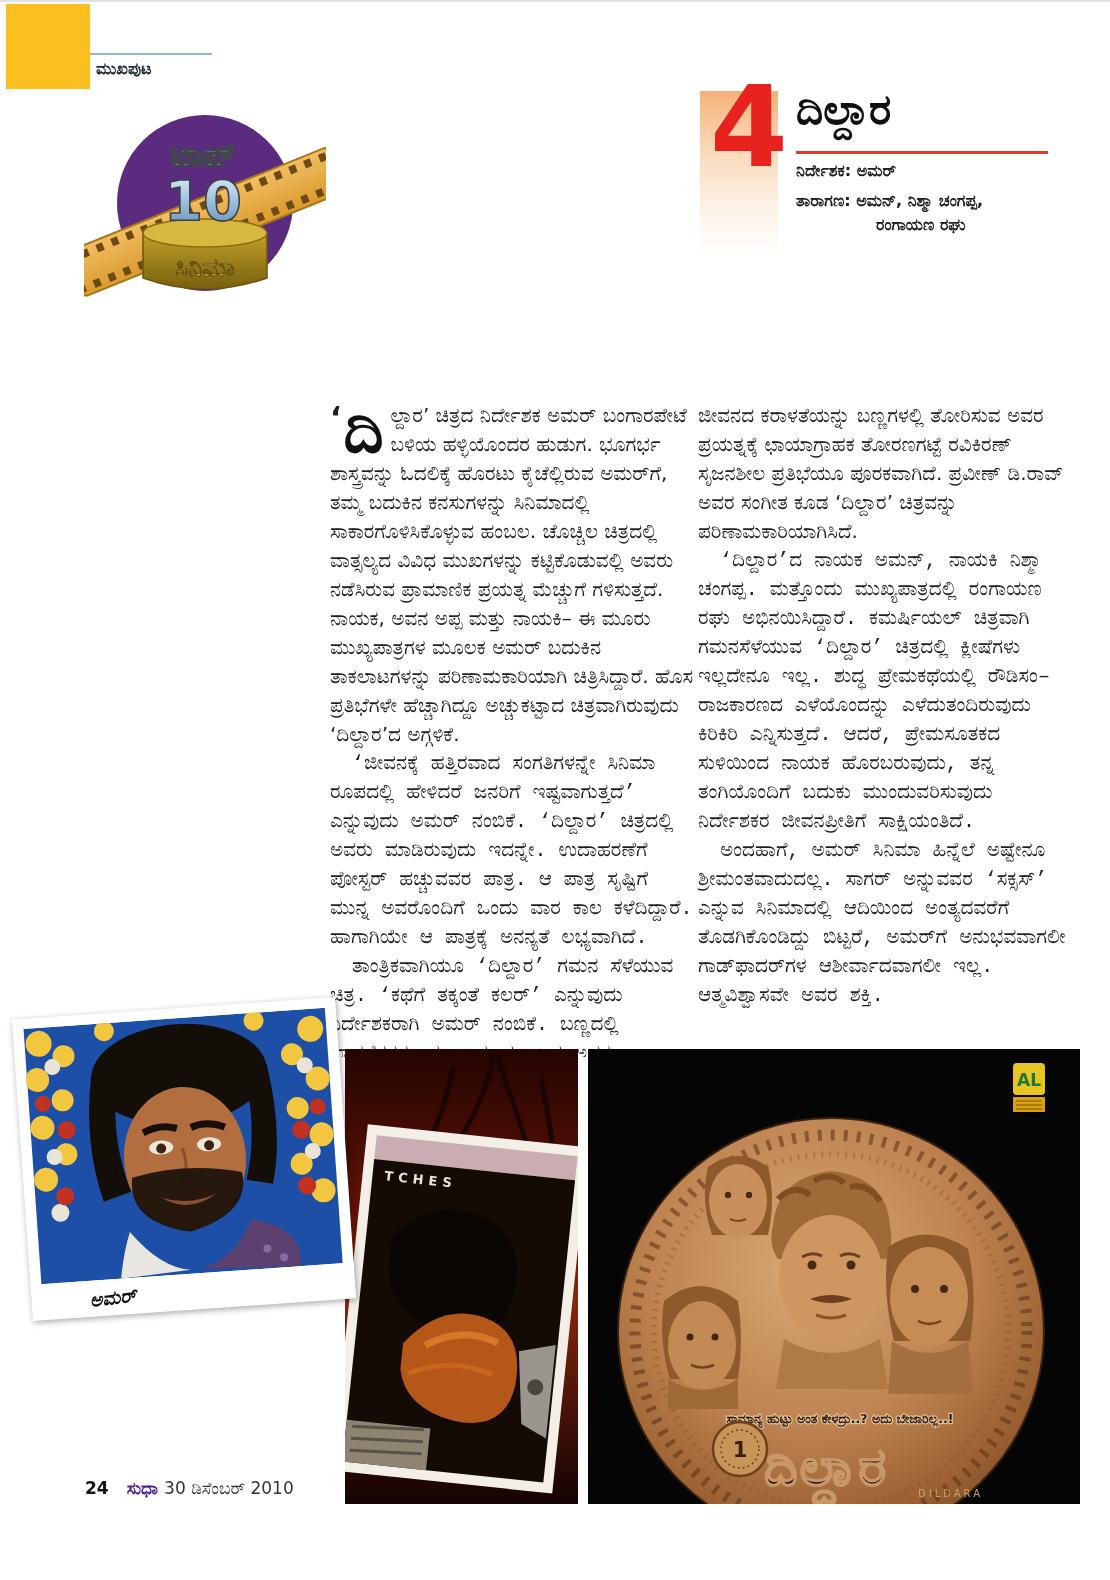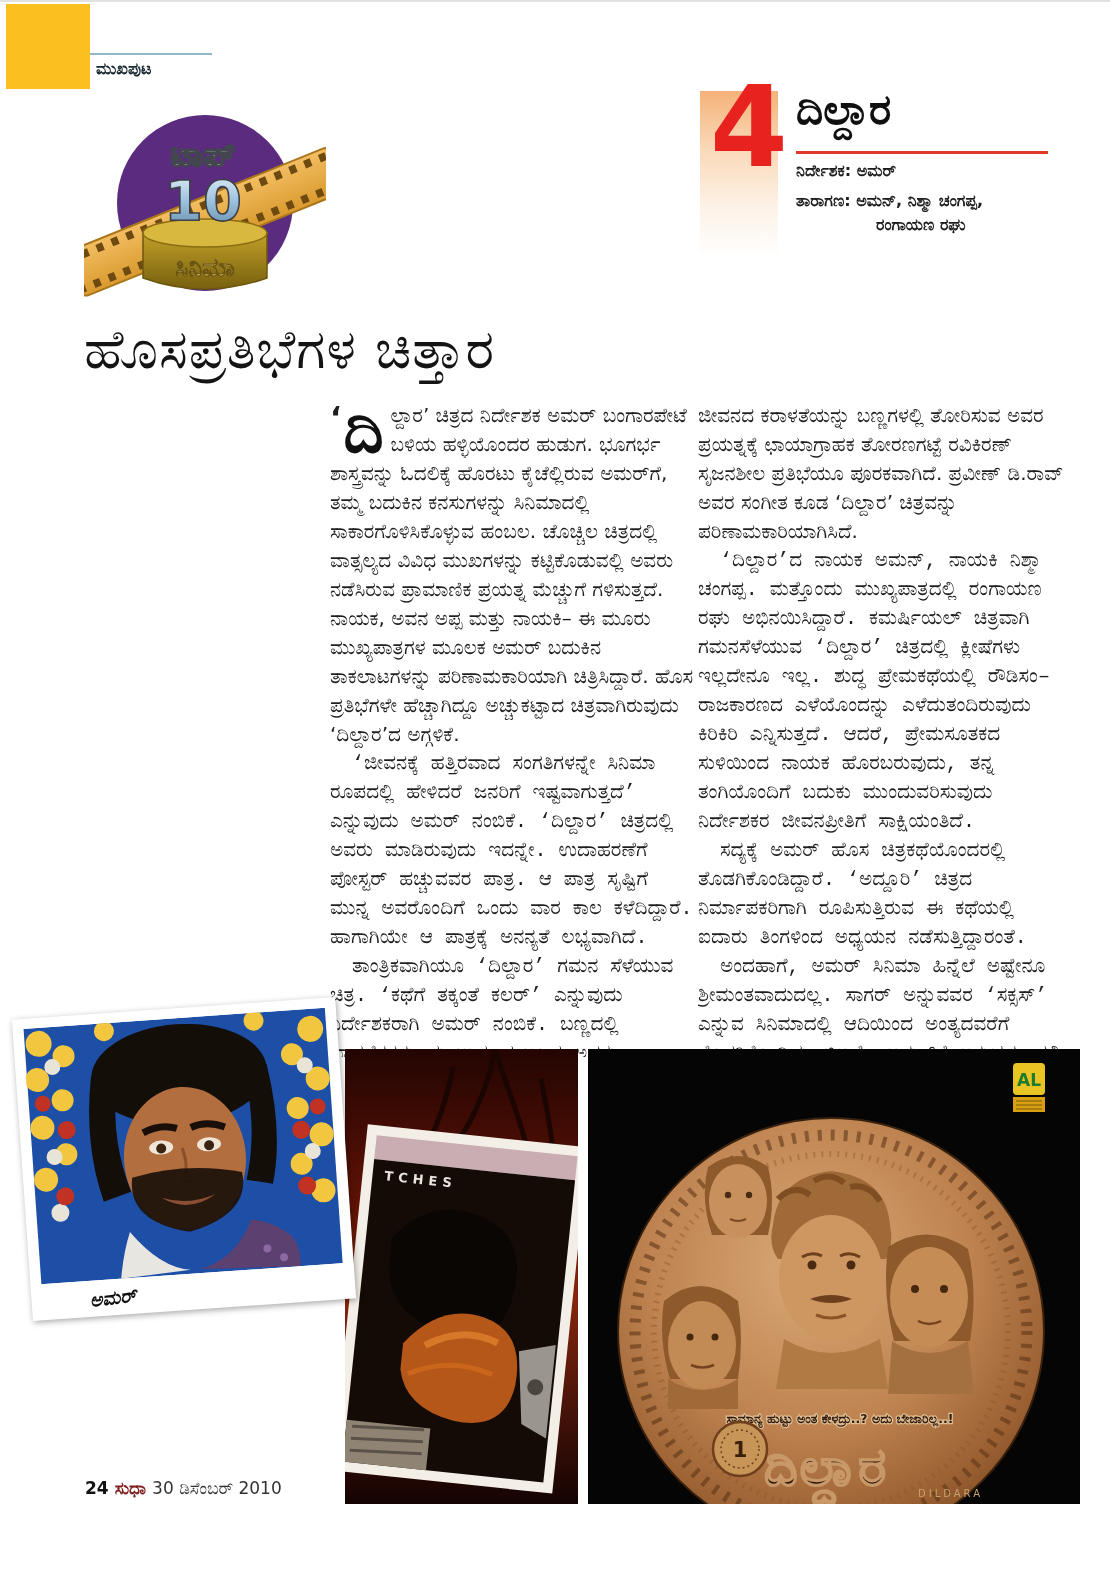--- a/index.html
+++ b/index.html
@@ -38,22 +38,22 @@
   .photo-still{position:absolute;left:345px;top:1047px;width:233px;height:455px;}
   .photo-poster{position:absolute;left:588px;top:1047px;width:492px;height:455px;background:#000;}
   .photo-amar{position:absolute;left:22px;top:1006px;width:324px;height:302px;background:#fff;
               transform:rotate(-4deg);box-shadow:1px 2px 6px rgba(0,0,0,.35);
               padding:10px 10px 36px 10px;box-sizing:border-box;z-index:5;}
   .photo-amar svg{display:block;width:100%;height:100%;}
   .photo-amar-caption{position:absolute;left:58px;bottom:6px;font-size:19px;font-weight:bold;
                       font-style:italic;color:#111;transform:rotate(-3deg);}
   
   .footer{position:absolute;left:85px;top:1476px;font-size:17px;color:#333;}
-  .footer .pageno{font-weight:bold;color:#111;margin-right:6px;}
-  .footer .mag{font-weight:bold;color:#7f1d1d;margin-right:6px;}
+  .footer .pageno{font-weight:bold;color:#111;margin-right:18px;}
+  .footer .mag{font-weight:bold;color:#4c1d95;margin-right:6px;}
 </style>
 </head>
 <body>
 
 <div class="page">
 
   <div class="corner-square"></div>
   <div class="section-rule"></div>
   <div class="section-label">ಮುಖಪುಟ</div>
 
@@ -92,34 +92,32 @@
     <div class="rank-strip">
       <span class="rank">4</span>
     </div>
     <div class="movie-title">ದಿಲ್ದಾರ</div>
     <div class="red-rule"></div>
     <div class="credit director">ನಿರ್ದೇಶಕ: ಅಮರ್</div>
     <div class="credit cast1">ತಾರಾಗಣ: ಅಮನ್, ನಿಶ್ಮಾ ಚಂಗಪ್ಪ,</div>
     <div class="credit cast2">ರಂಗಾಯಣ ರಘು</div>
   </div>
 
-  <h1 class="headline">ಹೊಸಪ್ರತಿಭೆಗಳ ಚಿತ್ತಾರ</h1>
 
   <div class="col col-left">
     <p class="p-first">
       <span class="lead-quote">‘</span><span class="dropcap">ದಿ</span><span>ಲ್ದಾರ’ ಚಿತ್ರದ ನಿರ್ದೇಶಕ ಅಮರ್ ಬಂಗಾರಪೇಟೆ ಬಳಿಯ ಹಳ್ಳಿಯೊಂದರ ಹುಡುಗ. ಭೂಗರ್ಭ ಶಾಸ್ತ್ರವನ್ನು ಓದಲಿಕ್ಕೆ ಹೊರಟು ಕೈಚೆಲ್ಲಿರುವ ಅಮರ್‌ಗೆ, ತಮ್ಮ ಬದುಕಿನ ಕನಸುಗಳನ್ನು ಸಿನಿಮಾದಲ್ಲಿ ಸಾಕಾರಗೊಳಿಸಿಕೊಳ್ಳುವ ಹಂಬಲ. ಚೊಚ್ಚಿಲ ಚಿತ್ರದಲ್ಲಿ ವಾತ್ಸಲ್ಯದ ವಿವಿಧ ಮುಖಗಳನ್ನು ಕಟ್ಟಿಕೊಡುವಲ್ಲಿ ಅವರು ನಡೆಸಿರುವ ಪ್ರಾಮಾಣಿಕ ಪ್ರಯತ್ನ ಮೆಚ್ಚುಗೆ ಗಳಿಸುತ್ತದೆ. ನಾಯಕ, ಅವನ ಅಪ್ಪ ಮತ್ತು ನಾಯಕಿ– ಈ ಮೂರು ಮುಖ್ಯಪಾತ್ರಗಳ ಮೂಲಕ ಅಮರ್ ಬದುಕಿನ ತಾಕಲಾಟಗಳನ್ನು ಪರಿಣಾಮಕಾರಿಯಾಗಿ ಚಿತ್ರಿಸಿದ್ದಾರೆ. ಹೊಸ ಪ್ರತಿಭೆಗಳೇ ಹೆಚ್ಚಾಗಿದ್ದೂ ಅಚ್ಚುಕಟ್ಟಾದ ಚಿತ್ರವಾಗಿರುವುದು ‘ದಿಲ್ದಾರ’ದ ಅಗ್ಗಳಿಕೆ.</span>
     </p>
     <p class="indent">‘ಜೀವನಕ್ಕೆ ಹತ್ತಿರವಾದ ಸಂಗತಿಗಳನ್ನೇ ಸಿನಿಮಾ ರೂಪದಲ್ಲಿ ಹೇಳಿದರೆ ಜನರಿಗೆ ಇಷ್ಟವಾಗುತ್ತದೆ’ ಎನ್ನುವುದು ಅಮರ್ ನಂಬಿಕೆ. ‘ದಿಲ್ದಾರ’ ಚಿತ್ರದಲ್ಲಿ ಅವರು ಮಾಡಿರುವುದು ಇದನ್ನೇ. ಉದಾಹರಣೆಗೆ ಪೋಸ್ಟರ್ ಹಚ್ಚುವವರ ಪಾತ್ರ. ಆ ಪಾತ್ರ ಸೃಷ್ಟಿಗೆ ಮುನ್ನ ಅವರೊಂದಿಗೆ ಒಂದು ವಾರ ಕಾಲ ಕಳೆದಿದ್ದಾರೆ. ಹಾಗಾಗಿಯೇ ಆ ಪಾತ್ರಕ್ಕೆ ಅನನ್ಯತೆ ಲಭ್ಯವಾಗಿದೆ.</p>
     <p class="indent">ತಾಂತ್ರಿಕವಾಗಿಯೂ ‘ದಿಲ್ದಾರ’ ಗಮನ ಸೆಳೆಯುವ ಚಿತ್ರ. ‘ಕಥೆಗೆ ತಕ್ಕಂತೆ ಕಲರ್’ ಎನ್ನುವುದು ನಿರ್ದೇಶಕರಾಗಿ ಅಮರ್ ನಂಬಿಕೆ. ಬಣ್ಣದಲ್ಲಿ ಭಾವನೆಗಳನ್ನು ತುಂಬುವ ಹಂಬಲದ ಅವರು– ಮೇಕಪ್, ವಸ್ತ್ರವಿನ್ಯಾಸ, ಲೊಕೇಶನ್ ಸೇರಿದಂತೆ ಎಲ್ಲವನ್ನೂ ಬಣ್ಣಗಳಿಗೆ ತಕ್ಕಂತೆ ರೂಪಿಸಿಕೊಳ್ಳುವ ಪ್ರಯತ್ನವನ್ನು ‘ದಿಲ್ದಾರ’ ಚಿತ್ರದಲ್ಲಿ ನಡೆಸಿದ್ದಾರೆ. ರಾತ್ರಿ</p>
   </div>
 
   <div class="col col-right">
     <p>ಜೀವನದ ಕರಾಳತೆಯನ್ನು ಬಣ್ಣಗಳಲ್ಲಿ ತೋರಿಸುವ ಅವರ ಪ್ರಯತ್ನಕ್ಕೆ ಛಾಯಾಗ್ರಾಹಕ ತೋರಣಗಟ್ಟೆ ರವಿಕಿರಣ್ ಸೃಜನಶೀಲ ಪ್ರತಿಭೆಯೂ ಪೂರಕವಾಗಿದೆ. ಪ್ರವೀಣ್ ಡಿ.ರಾವ್ ಅವರ ಸಂಗೀತ ಕೂಡ ‘ದಿಲ್ದಾರ’ ಚಿತ್ರವನ್ನು ಪರಿಣಾಮಕಾರಿಯಾಗಿಸಿದೆ.</p>
     <p class="indent">‘ದಿಲ್ದಾರ’ದ ನಾಯಕ ಅಮನ್, ನಾಯಕಿ ನಿಶ್ಮಾ ಚಂಗಪ್ಪ. ಮತ್ತೊಂದು ಮುಖ್ಯಪಾತ್ರದಲ್ಲಿ ರಂಗಾಯಣ ರಘು ಅಭಿನಯಿಸಿದ್ದಾರೆ. ಕಮರ್ಷಿಯಲ್ ಚಿತ್ರವಾಗಿ ಗಮನಸೆಳೆಯುವ ‘ದಿಲ್ದಾರ’ ಚಿತ್ರದಲ್ಲಿ ಕ್ಲೀಷೆಗಳು ಇಲ್ಲದೇನೂ ಇಲ್ಲ. ಶುದ್ಧ ಪ್ರೇಮಕಥೆಯಲ್ಲಿ ರೌಡಿಸಂ–ರಾಜಕಾರಣದ ಎಳೆಯೊಂದನ್ನು ಎಳೆದುತಂದಿರುವುದು ಕಿರಿಕಿರಿ ಎನ್ನಿಸುತ್ತದೆ. ಆದರೆ, ಪ್ರೇಮಸೂತಕದ ಸುಳಿಯಿಂದ ನಾಯಕ ಹೊರಬರುವುದು, ತನ್ನ ತಂಗಿಯೊಂದಿಗೆ ಬದುಕು ಮುಂದುವರಿಸುವುದು ನಿರ್ದೇಶಕರ ಜೀವನಪ್ರೀತಿಗೆ ಸಾಕ್ಷಿಯಂತಿದೆ.</p>
-    <p class="indent">ಸದ್ಯಕ್ಕೆ ಅಮರ್ ಹೊಸ ಚಿತ್ರಕಥೆಯೊಂದರಲ್ಲಿ ತೊಡಗಿಕೊಂಡಿದ್ದಾರೆ. ‘ಅದ್ದೂರಿ’ ಚಿತ್ರದ ನಿರ್ಮಾಪಕರಿಗಾಗಿ ರೂಪಿಸುತ್ತಿರುವ ಈ ಕಥೆಯಲ್ಲಿ ಐದಾರು ತಿಂಗಳಿಂದ ಅಧ್ಯಯನ ನಡೆಸುತ್ತಿದ್ದಾರಂತೆ.</p>
     <p class="indent">ಅಂದಹಾಗೆ, ಅಮರ್ ಸಿನಿಮಾ ಹಿನ್ನೆಲೆ ಅಷ್ಟೇನೂ ಶ್ರೀಮಂತವಾದುದಲ್ಲ. ಸಾಗರ್ ಅನ್ನುವವರ ‘ಸಕ್ಸಸ್’ ಎನ್ನುವ ಸಿನಿಮಾದಲ್ಲಿ ಆದಿಯಿಂದ ಅಂತ್ಯದವರೆಗೆ ತೊಡಗಿಕೊಂಡಿದ್ದು ಬಿಟ್ಟರೆ, ಅಮರ್‌ಗೆ ಅನುಭವವಾಗಲೀ ಗಾಡ್‌ಫಾದರ್‌ಗಳ ಆಶೀರ್ವಾದವಾಗಲೀ ಇಲ್ಲ. ಆತ್ಮವಿಶ್ವಾಸವೇ ಅವರ ಶಕ್ತಿ.</p>
   </div>
 
   <svg class="photo-still" viewBox="0 0 233 455">
     <defs>
       <linearGradient id="redbg" x1="0" y1="0" x2="0" y2="1">
         <stop offset="0" stop-color="#230502"></stop>
           <stop offset=".33" stop-color="#5E1206"></stop>
         <stop offset=".55" stop-color="#86260C"></stop>
           <stop offset=".78" stop-color="#4A1409"></stop>

